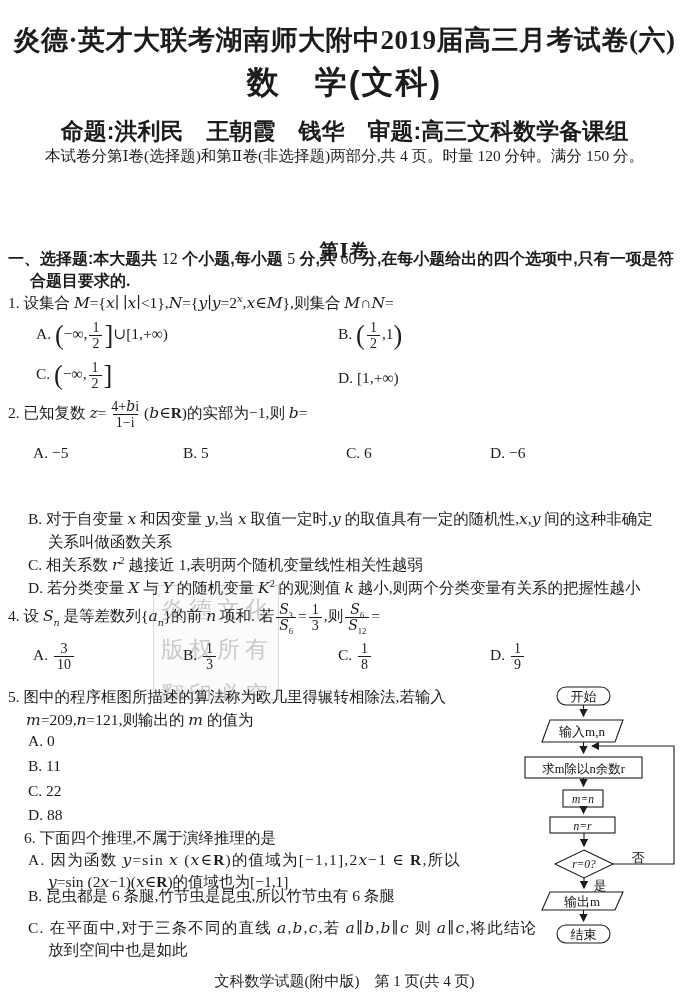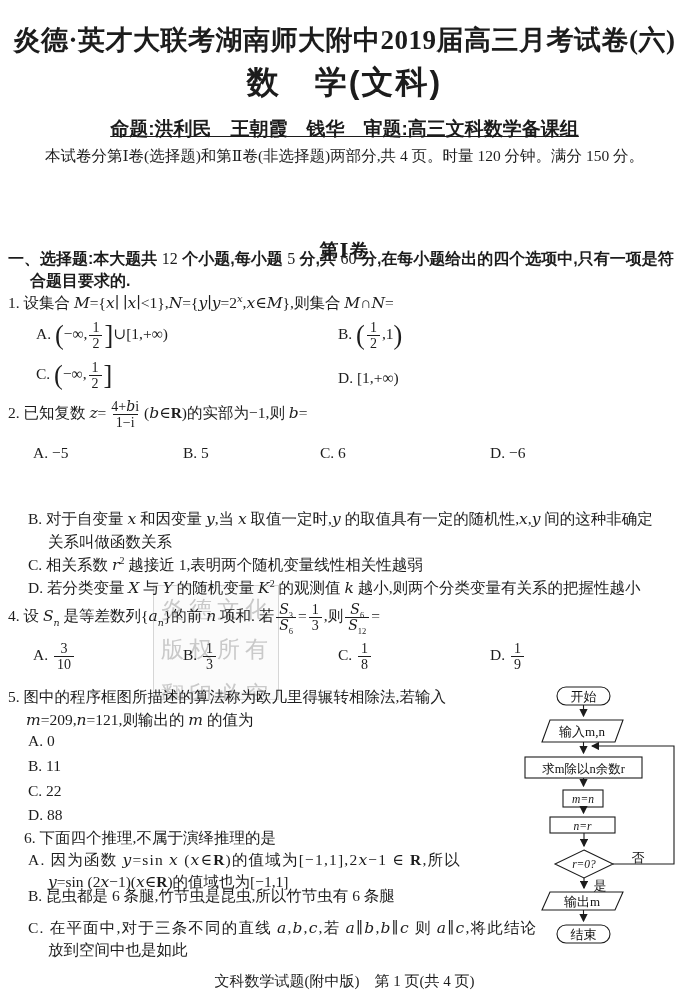--- a/index.html
+++ b/index.html
@@ -14,21 +14,21 @@
   sup{font-size:10px;vertical-align:super;line-height:0;}
   sub{font-size:9.5px;vertical-align:sub;line-height:0;}
   .big{font-size:170%;font-weight:400;vertical-align:middle;line-height:0.85;}
   .frac{display:inline-flex;flex-direction:column;align-items:center;vertical-align:middle;
         margin:0 2px;line-height:1.1;font-size:14px;text-align:center;}
   .frac .fn{padding:0 3px;}
   .frac .fd{border-top:1px solid #1c1c1c;padding:0 3px;}
   .frac sub{font-size:8.5px;}
   .hdr1{top:22px;font-size:27px;font-weight:bold;letter-spacing:0.5px;}
   .hdr2{top:61px;font-size:32px;letter-spacing:2px;}
-  .setters{top:116px;font-size:19px;text-decoration:underline;}
+  .setters{top:116px;font-size:23px;}
   .info{top:146px;font-size:15.5px;}
   .sec{top:210px;font-size:19px;font-weight:600;letter-spacing:1px;margin-top:28px;}
   .ins{font-size:16px;}
   .sp1{letter-spacing:1.2px;}
   .wm{position:absolute;left:153px;top:585px;width:124px;height:113px;z-index:1;
       background:#fbfbfb;border:1px solid #d6d6d6;overflow:hidden;}
   .wm .wrow{position:absolute;left:7px;white-space:nowrap;font-size:23px;letter-spacing:5px;
       color:#c9c9c9;font-family:"Liberation Serif",serif;}
   svg text{font-family:"Liberation Serif","DejaVu Serif",serif;fill:#111;}
   .fc{position:absolute;left:510px;top:680px;z-index:2;}
@@ -68,21 +68,21 @@
         <span class="fd">2</span>
       </span><span class="big">]</span></div>
   <div class="ln" style="left:338px;top:369px">D. [1,+∞)</div>
 
   <div class="ln" style="left:8px;top:399px">2. 已知复数 <span class="it">z</span>=<span class="frac">
         <span class="fn">4+<span class="it">b</span>i</span>
         <span class="fd">1−i</span>
       </span>(<span class="it">b</span>∈<span class="bd">R</span>)的实部为−1,则 <span class="it">b</span>=</div>
   <div class="ln" style="left:33px;top:444px">A. −5</div>
   <div class="ln" style="left:183px;top:444px">B. 5</div>
-  <div class="ln" style="left:320px;top:444px">C. 6</div>
+  <div class="ln" style="left:346px;top:444px">C. 6</div>
   <div class="ln" style="left:490px;top:444px">D. −6</div>
 
   <div class="ln" style="left:28px;top:509px">B. 对于自变量 <span class="it">x</span> 和因变量 <span class="it">y</span>,当 <span class="it">x</span> 取值一定时,<span class="it">y</span> 的取值具有一定的随机性,<span class="it">x</span>,<span class="it">y</span> 间的这种非确定</div>
   <div class="ln" style="left:48px;top:532px">关系叫做函数关系</div>
   <div class="ln" style="left:28px;top:555px">C. 相关系数 <span class="it">r</span><sup>2</sup> 越接近 1,表明两个随机变量线性相关性越弱</div>
   <div class="ln" style="left:28px;top:578px">D. 若分类变量 <span class="it">X</span> 与 <span class="it">Y</span> 的随机变量 <span class="it">K</span><sup>2</sup> 的观测值 <span class="it">k</span> 越小,则两个分类变量有关系的把握性越小</div>
 
   <div class="ln" style="left:8px;top:602px">4. 设 <span class="it">S</span><sub class="it">n</sub> 是等差数列{<span class="it">a</span><sub class="it">n</sub>}的前 <span class="it">n</span> 项和. 若<span class="frac">
         <span class="fn"><span class="it">S</span><sub>3</sub></span>
         <span class="fd"><span class="it">S</span><sub>6</sub></span>

